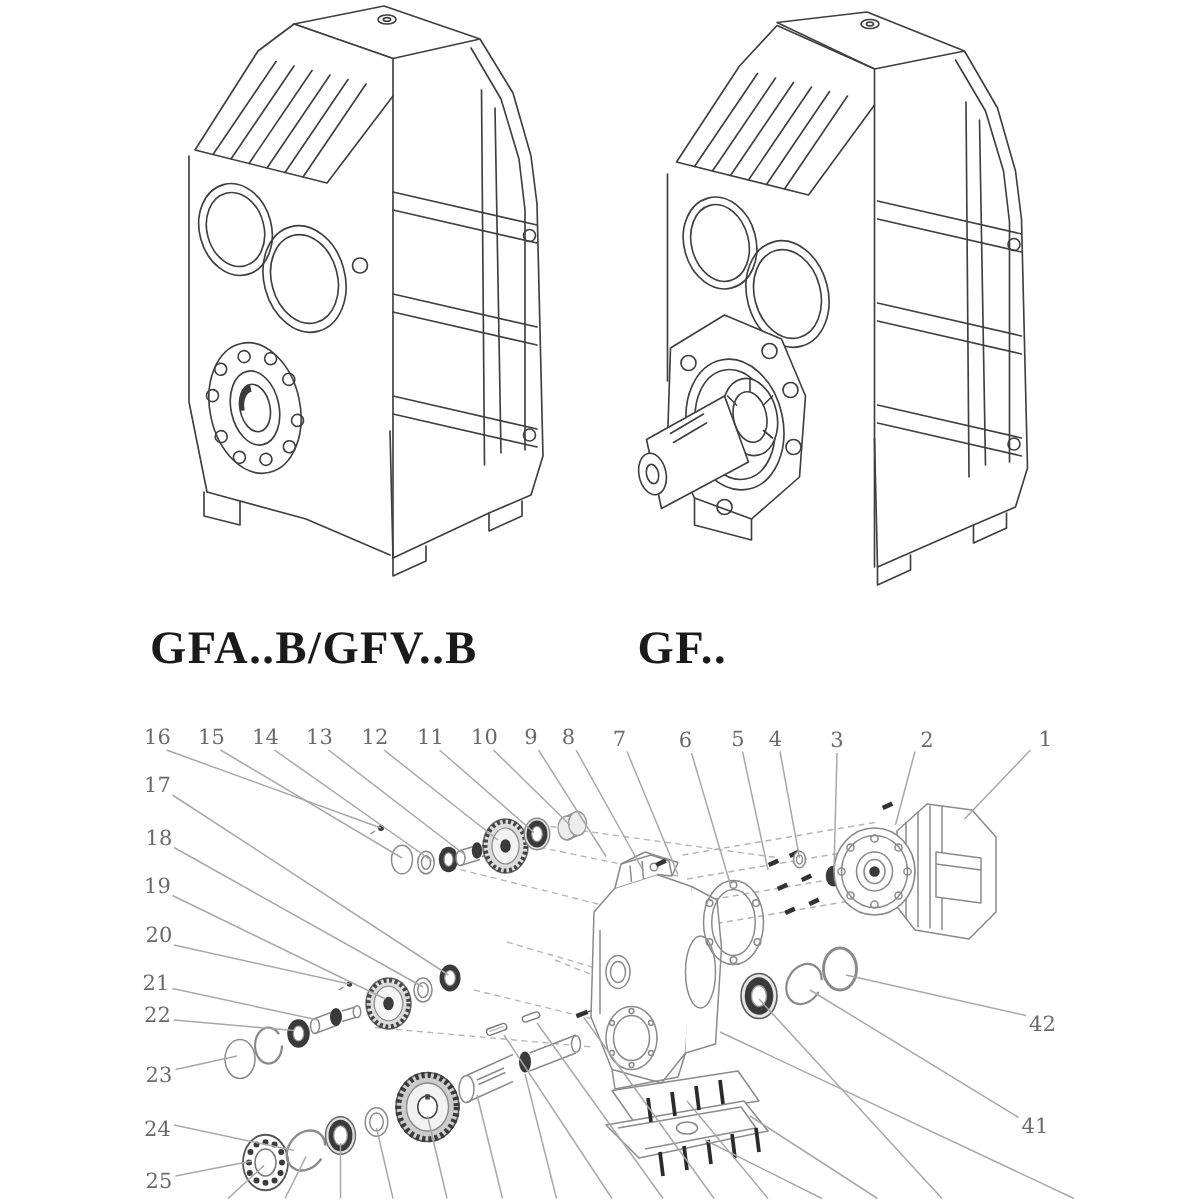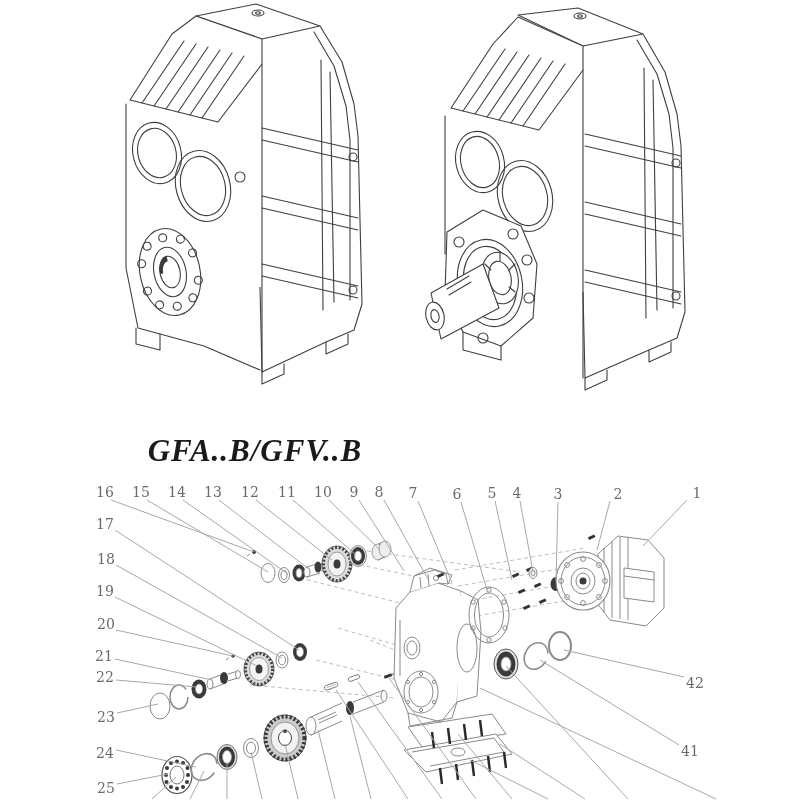--- a/index.html
+++ b/index.html
@@ -1,19 +1,19 @@
 <!DOCTYPE html>
 <html><head>
 <meta charset="utf-8">
 <style>
   html,body{margin:0;padding:0;background:#fff;}
   #page{position:relative;width:800px;height:800px;background:#ffffff;overflow:hidden;
         font-family:"Liberation Serif","DejaVu Serif",serif;}
-  .model-label{position:absolute;top:433px;font-size:31px;font-weight:700;color:#181818;
-        letter-spacing:1px;text-align:center;color:#1a1a1a;font-style:italic;}
+  .model-label{position:absolute;top:414px;font-size:31px;font-weight:700;color:#181818;
+        letter-spacing:1px;color:#1a1a1a;}
   #label-left{left:100px;width:310px;}
   #label-right{left:425px;width:240px;}
   svg{position:absolute;display:block;}
   #svg-left{left:108px;top:2px;}
   #svg-right{left:425px;top:2px;}
   #exploded-svg{left:0;top:480px;}
   .ln{stroke:#3f3f3f;fill:none;stroke-width:1.1;stroke-linejoin:round;stroke-linecap:round;}
   .lnf{stroke:#3f3f3f;fill:#ffffff;stroke-width:1.1;stroke-linejoin:round;}
   .p{stroke:#8a8a8a;fill:none;stroke-width:1;stroke-linejoin:round;}
   .pf{stroke:#8a8a8a;fill:#ffffff;stroke-width:1;stroke-linejoin:round;}
@@ -172,20 +172,21 @@
         <line class="ln" x1="46" y1="280" x2="24" y2="293"></line>
       </g>
 
       <path class="ln" d="M38,330 L38,348 L76,358 L76,344"></path>
       <path class="ln" d="M160,376 L160,388 L182,378 L182,368"></path>
       <path class="ln" d="M224,348 L224,360 L246,350 L246,340"></path>
     </g>
   </svg>
 
   <div class="model-label" id="label-left">GFA..B/GFV..B</div>
+  <div class="model-label" id="label-right">GF..</div>
 
   <svg id="exploded-svg" width="800" height="320" viewBox="0 0 800 320">
 
     <g id="dashed-layer">
         <line x1="346" y1="82" x2="452" y2="104" class="dashed"></line>
         <line x1="360" y1="70" x2="520" y2="92" class="dashed"></line>
         <line x1="300" y1="98" x2="420" y2="128" class="dashed"></line>
         <line x1="455" y1="90" x2="585" y2="68" class="dashed"></line>
         <line x1="458" y1="106" x2="588" y2="84" class="dashed"></line>
         <line x1="461" y1="122" x2="591" y2="100" class="dashed"></line>

